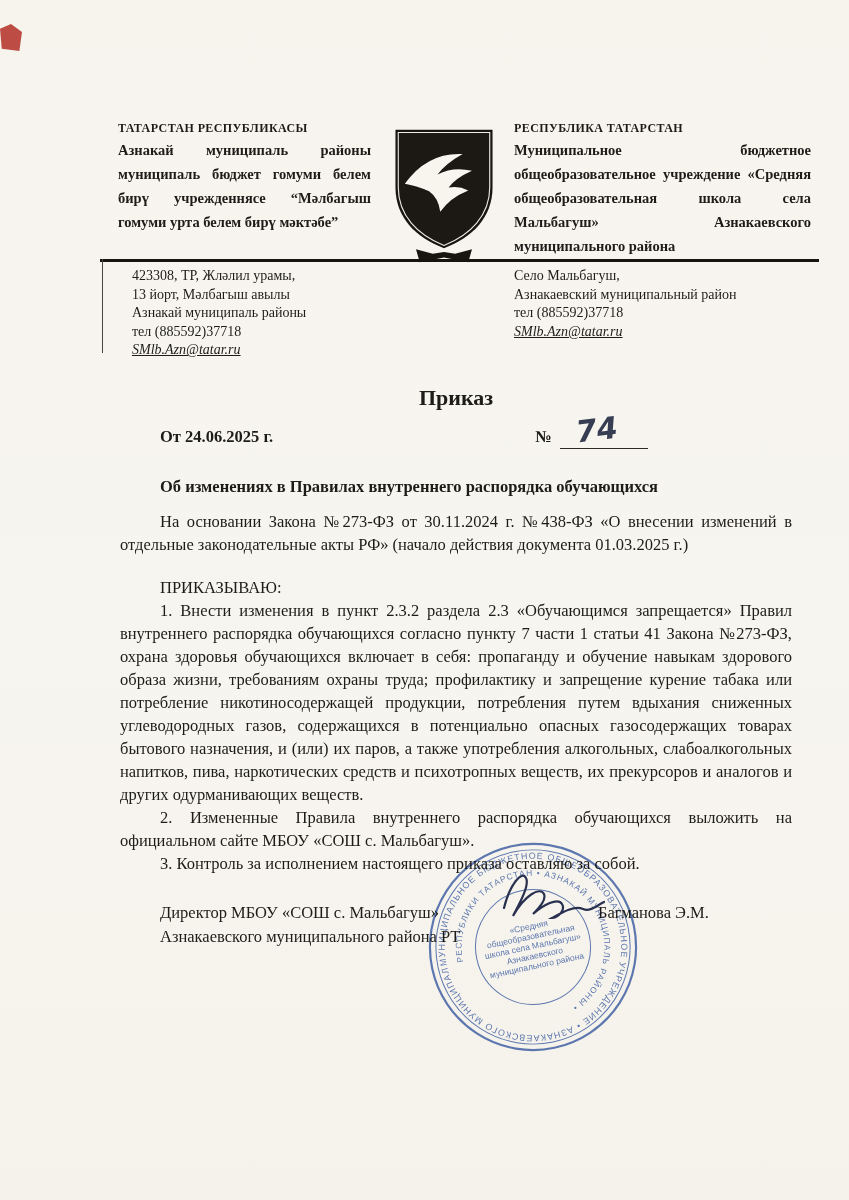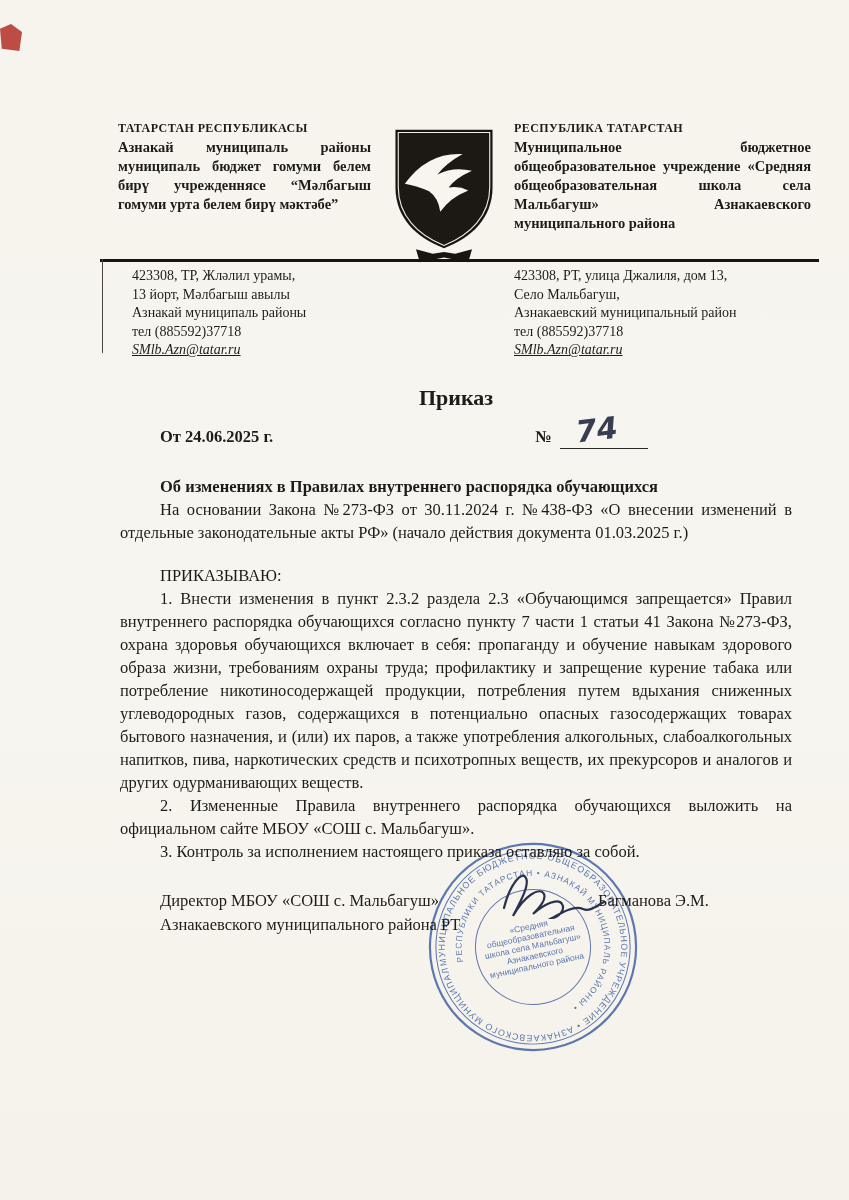--- a/index.html
+++ b/index.html
@@ -19,21 +19,21 @@
   .corner-mark {
     position: absolute; left: 0; top: 24px; width: 22px; height: 27px;
     background: #b5342c; opacity: .88;
     clip-path: polygon(0 18%, 50% 0, 100% 30%, 88% 100%, 8% 92%);
   }
 
   
   .lh-left  { position: absolute; left: 118px; top: 121px; width: 253px; font-weight: bold; }
   .lh-right { position: absolute; left: 514px; top: 121px; width: 297px; font-weight: bold; }
   .lh-title { font-size: 12px; letter-spacing: .4px; }
-  .lh-body  { font-size: 14.5px; line-height: 19px; margin-top: 2px; text-align: justify; }
+  .lh-body  { font-size: 14.5px; line-height: 24px; margin-top: 2px; text-align: justify; }
 
   .emblem { position: absolute; left: 387px; top: 126px; width: 114px; height: 140px; }
 
   .rule  { position: absolute; left: 100px; top: 259px; width: 719px; height: 3px; background: #17130f; }
   .vstub { position: absolute; left: 102px; top: 259px; width: 1px; height: 94px; background: #4a463f; }
 
   
   .contact { position: absolute; top: 267px; font-size: 14px; line-height: 18.6px; }
   .contact-left  { left: 132px; }
   .contact-right { left: 514px; }
@@ -47,21 +47,21 @@
   .number-group { position: absolute; left: 415px; top: 0; display: flex; align-items: flex-start; gap: 8px; }
   .number-line { position: relative; display: inline-block; width: 88px; height: 24px; border-bottom: 1.8px solid #2b2a28; }
   .handwritten {
     position: absolute; left: 16px; top: -10px;
     font-family: "DejaVu Sans", sans-serif; font-style: italic; font-weight: 600;
     font-size: 30px; color: #373d52; transform: rotate(-7deg); line-height: 1;
   }
 
   .subject { margin: 16px 0 0 0; padding-left: 40px; font-weight: bold; }
   .p { margin: 0; text-align: justify; text-indent: 40px; }
-  .basis   { }
+  .basis   { margin-top: 12px; }
   .command { margin-top: 20px; text-align: left; }
   .item1   { }
 
   .sig-block { position: relative; margin-top: 26px; }
   .sig-line1 { position: relative; padding-left: 40px; }
   .sig-name  { position: absolute; left: 478px; top: 0; }
   .sig-line2 { padding-left: 40px; margin-top: 1px; }
 
   
   .stamp {
@@ -102,21 +102,20 @@
 
   <div class="contact contact-left">
     <div>423308, ТР, Жләлил урамы,</div>
     <div>13 йорт, Мәлбагыш авылы</div>
     <div>Азнакай муниципаль районы</div>
     <div>тел (885592)37718</div>
     <div class="email">SMlb.Azn@tatar.ru</div>
   </div>
 
   <div class="contact contact-right">
-    <div>423308, РТ, улица Джалиля, дом 13,</div>
     <div>Село Мальбагуш,</div>
     <div>Азнакаевский муниципальный район</div>
     <div>тел (885592)37718</div>
     <div class="email">SMlb.Azn@tatar.ru</div>
   </div>
 
   <main class="order">
     <h1>Приказ</h1>
 
     <div class="date-row">

